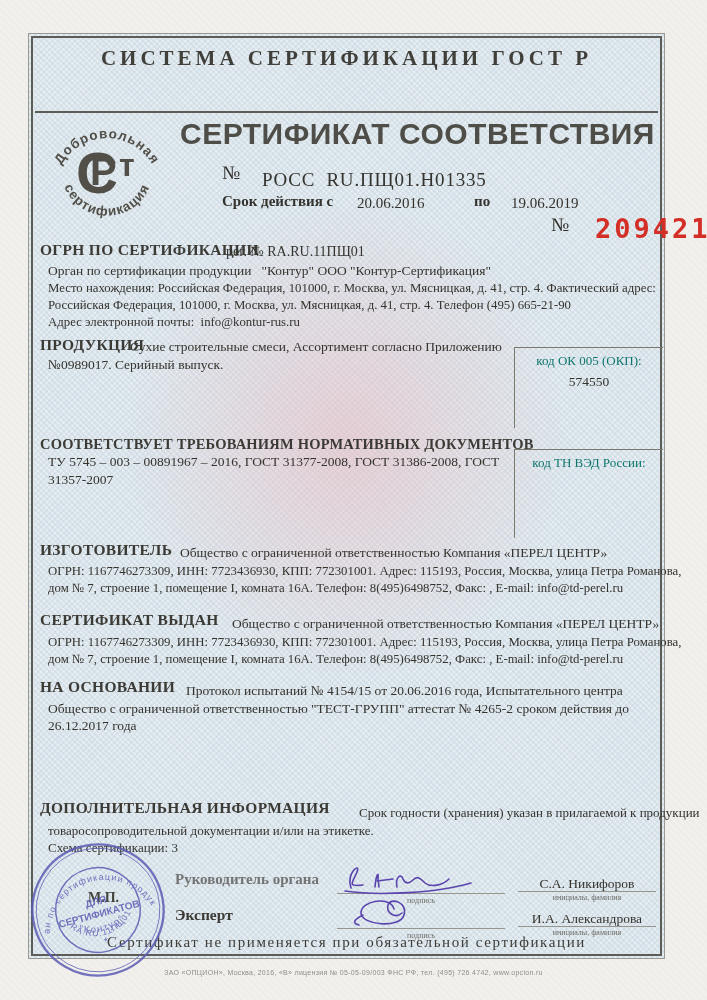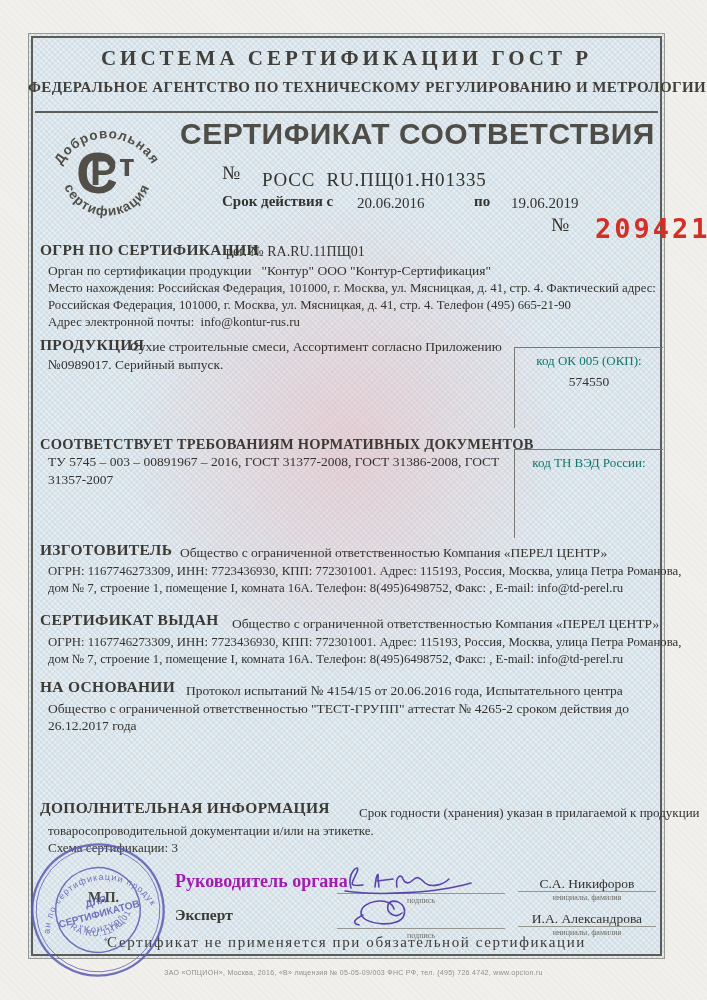--- a/index.html
+++ b/index.html
@@ -48,21 +48,20 @@
 
 <div class="page">
 
   <div class="frame">
     <div class="frame-inner">
       <div class="header-box"></div>
     </div>
   </div>
 
   <div class="t serif b hdr1 ctr" style="left:28px;width:637px;top:46px;">СИСТЕМА СЕРТИФИКАЦИИ ГОСТ Р</div>
-  <div class="t serif b hdr2 ctr" style="left:28px;width:637px;top:79px;">ФЕДЕРАЛЬНОЕ АГЕНТСТВО ПО ТЕХНИЧЕСКОМУ РЕГУЛИРОВАНИЮ И МЕТРОЛОГИИ</div>
 
   <svg class="t" style="left:42px;top:108px;" width="130" height="122" viewBox="0 0 130 122">
     <defs>
       <path id="rstTop" d="M 14,72 A 52,52 0 0 1 116,72"></path>
       <path id="rstBottom" d="M 22,78 A 46,46 0 0 0 108,78"></path>
     </defs>
     <text font-family="Liberation Sans, sans-serif" font-size="13.5" font-weight="bold" fill="#514f48" letter-spacing="1">
       <textPath href="#rstTop" startOffset="50%" text-anchor="middle">Добровольная</textPath>
     </text>
     <text font-family="Liberation Sans, sans-serif" font-size="13.5" font-weight="bold" fill="#514f48" letter-spacing="1">
@@ -147,21 +146,21 @@
       <textPath href="#stOutBot" startOffset="50%" text-anchor="middle">"Контур"</textPath>
     </text>
     <text font-family="Liberation Sans, sans-serif" font-size="8" fill="#5c5cb4" letter-spacing="1">
       <textPath href="#stInBot" startOffset="50%" text-anchor="middle">RA.RU.11ПЩ01</textPath>
     </text>
     <text x="70" y="65" text-anchor="middle" font-family="Liberation Sans, sans-serif" font-size="9.5" font-weight="bold" fill="#5c5cb4">ДЛЯ</text>
     <text x="70" y="77" text-anchor="middle" font-family="Liberation Sans, sans-serif" font-size="9.5" font-weight="bold" fill="#5c5cb4">СЕРТИФИКАТОВ</text>
     <text x="70" y="104" text-anchor="middle" font-family="Liberation Sans, sans-serif" font-size="10" fill="#5c5cb4">*</text>
   </svg>
 
-  <div class="t serif b" style="left:175px;top:871px;font-size:18px;color:#a21caf;">Руководитель органа</div>
+  <div class="t serif b" style="left:175px;top:871px;font-size:15px;color:#737373;">Руководитель органа</div>
   <svg class="sig" style="left:343px;top:860px;" width="135" height="36" viewBox="0 0 135 36">
     <g stroke="#5a44ad" stroke-width="1.6" fill="none" stroke-linecap="round">
       <path d="M8,28 C3,12 18,2 14,12 C10,22 3,27 20,25"></path>
       <path d="M32,27 C33,15 36,10 35,19 L36,27"></path>
       <path d="M34,21 L50,19"></path>
       <path d="M54,27 C52,17 58,13 60,19 C62,24 66,24 70,20 C75,15 78,19 82,23 C88,28 100,25 106,19"></path>
       <path d="M2,31 C35,36 95,33 128,23"></path>
     </g>
   </svg>
   <div class="sigline" style="left:337px;top:878px;width:168px;height:15px;"></div>

